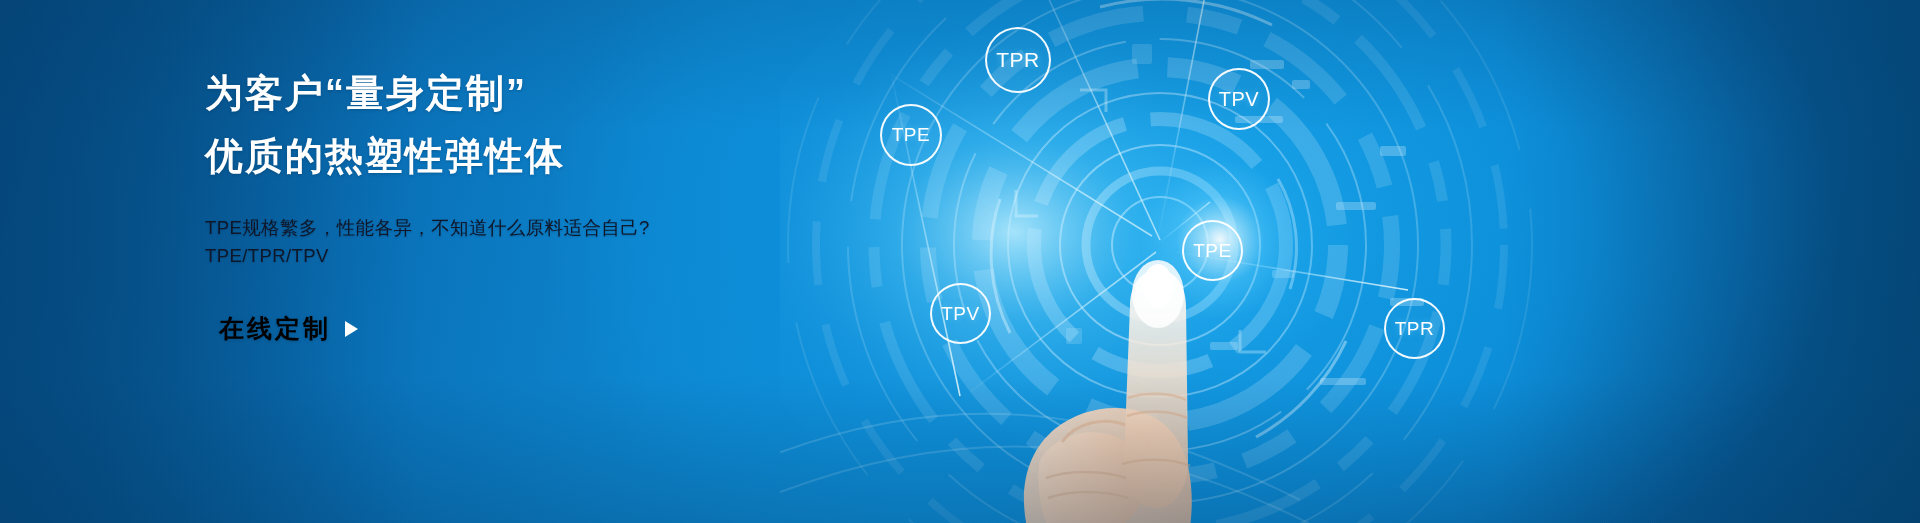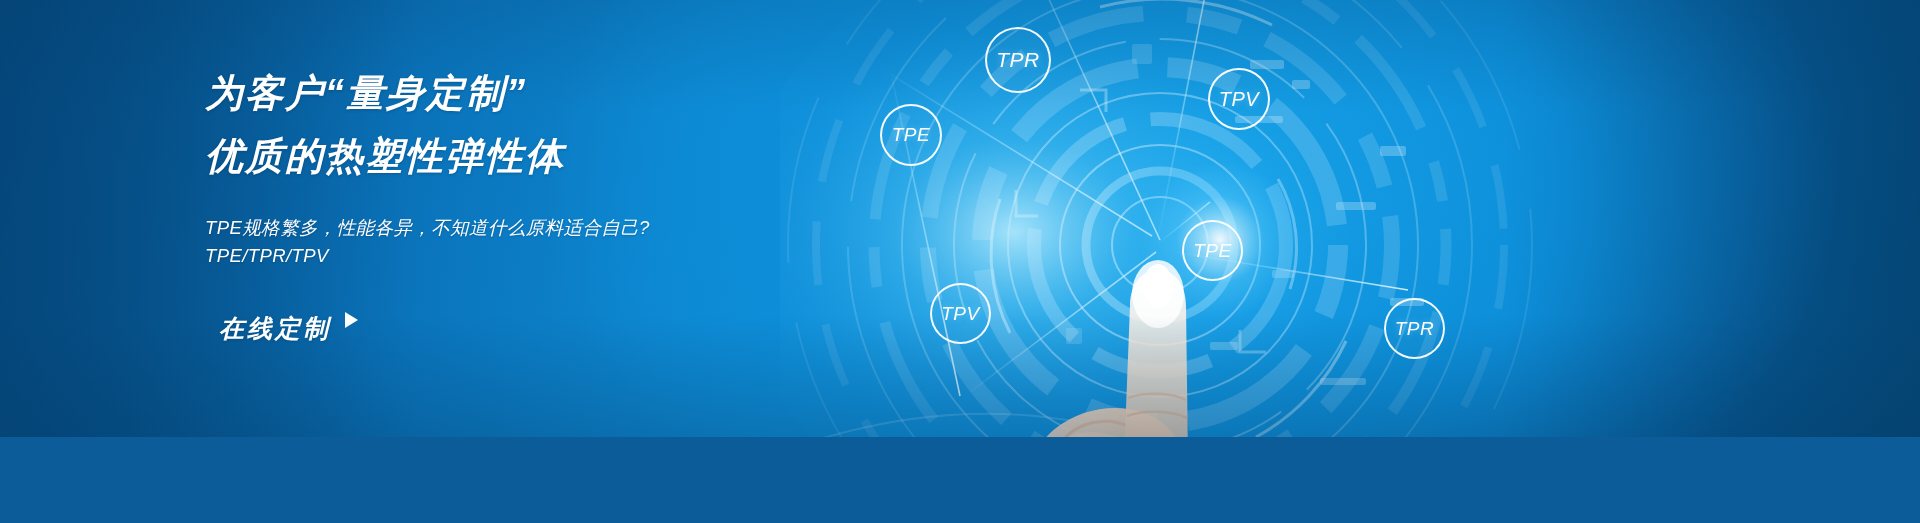--- a/index.html
+++ b/index.html
@@ -4,25 +4,24 @@
 <title>TPE Banner</title>
 <style>
   html, body {
     margin: 0;
     padding: 0;
     background: #0b5c99;
   }
   .banner {
     position: relative;
     width: 1920px;
-    height: 437px;
+    height: 523px;
     overflow: hidden;
     font-family: "Liberation Sans", "DejaVu Sans", sans-serif;
     background: #0a8cd8;
-    font-style: italic;
   }
 
   
   .bg-base {
     position: absolute;
     inset: 0;
     background:
       radial-gradient(ellipse 900px 620px at 62% 42%, #16a3e8 0%, #0d8ed9 42%, rgba(12,125,196,0) 72%),
       linear-gradient(100deg,
         #06538f 0%,
@@ -120,34 +119,35 @@
     font-size: 38px;
     line-height: 63px;
     font-weight: 700;
     letter-spacing: 2px;
     text-shadow: 0 1px 3px rgba(2,48,86,0.35);
     margin: 0;
   }
   .headline .ln { display: block; white-space: nowrap; }
   .subcopy {
     margin-top: 26px;
-    color: #ffffff;
+    color: #0f172a;
     font-size: 18.5px;
     line-height: 28px;
     letter-spacing: 0.4px;
     text-shadow: 0 1px 2px rgba(2,48,86,0.30);
   }
   .subcopy .ln { display: block; white-space: nowrap; }
 
   .cta {
     display: inline-flex;
+    align-items: center;
     gap: 12px;
     margin-top: 42px;
     margin-left: 14px;
-    color: #ffffff;
+    color: #000000;
     font-size: 25px;
     font-weight: 700;
     letter-spacing: 3px;
     cursor: pointer;
     text-decoration: none;
     text-shadow: 0 1px 3px rgba(2,48,86,0.35);
   }
   .cta-arrow {
     display: inline-block;
     width: 0; height: 0;

